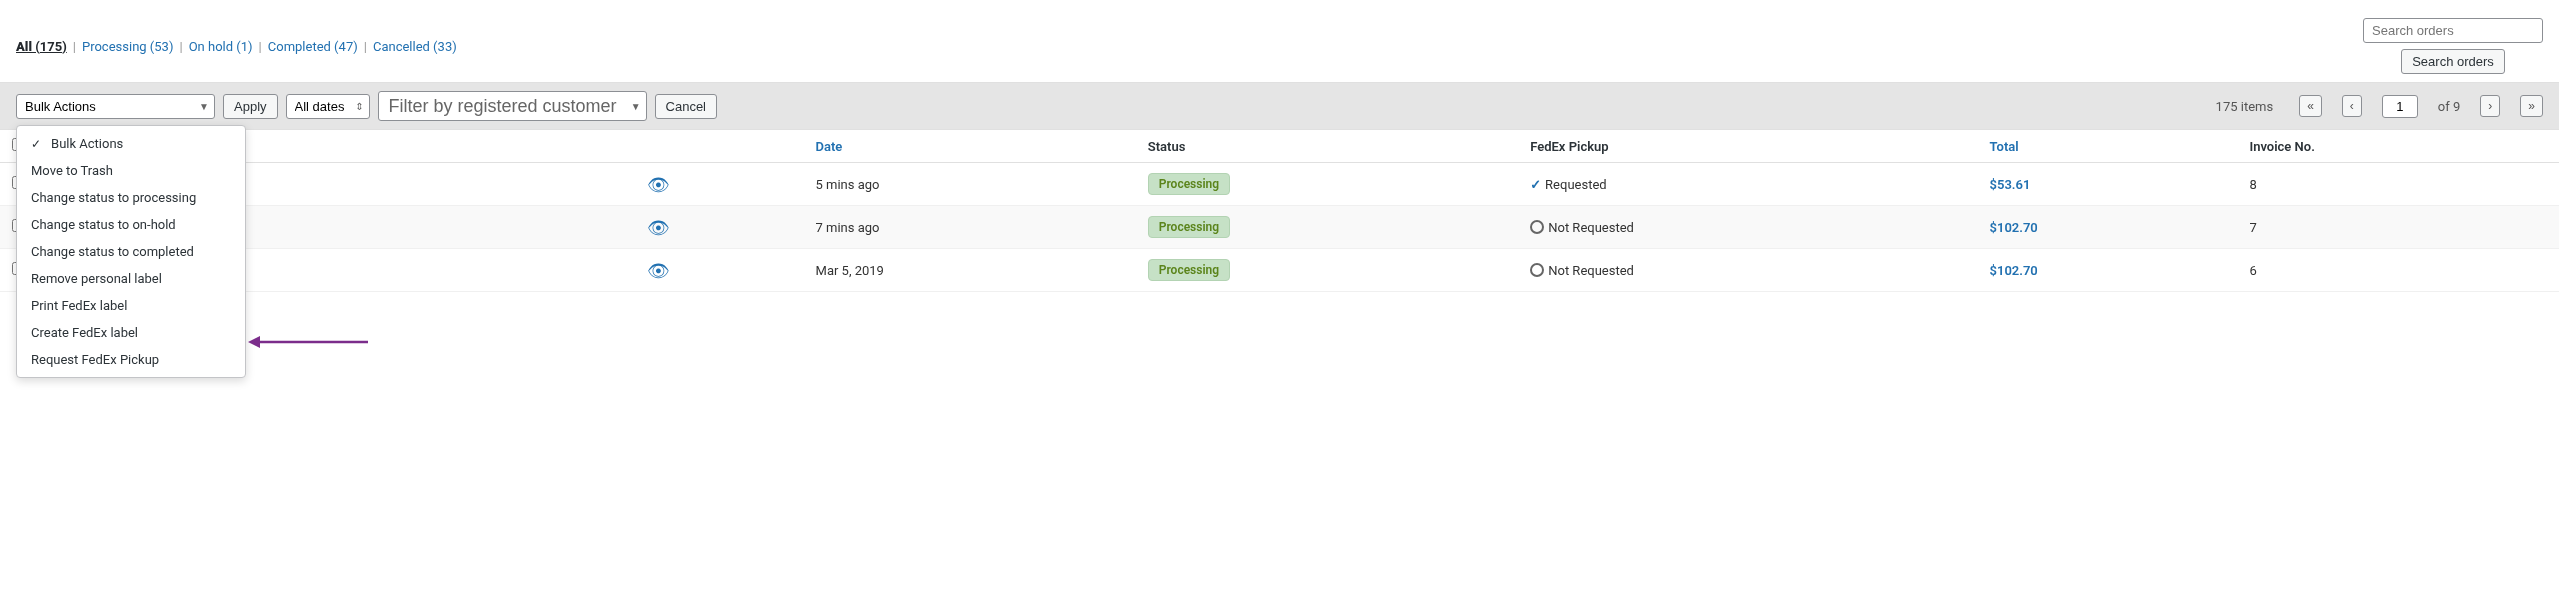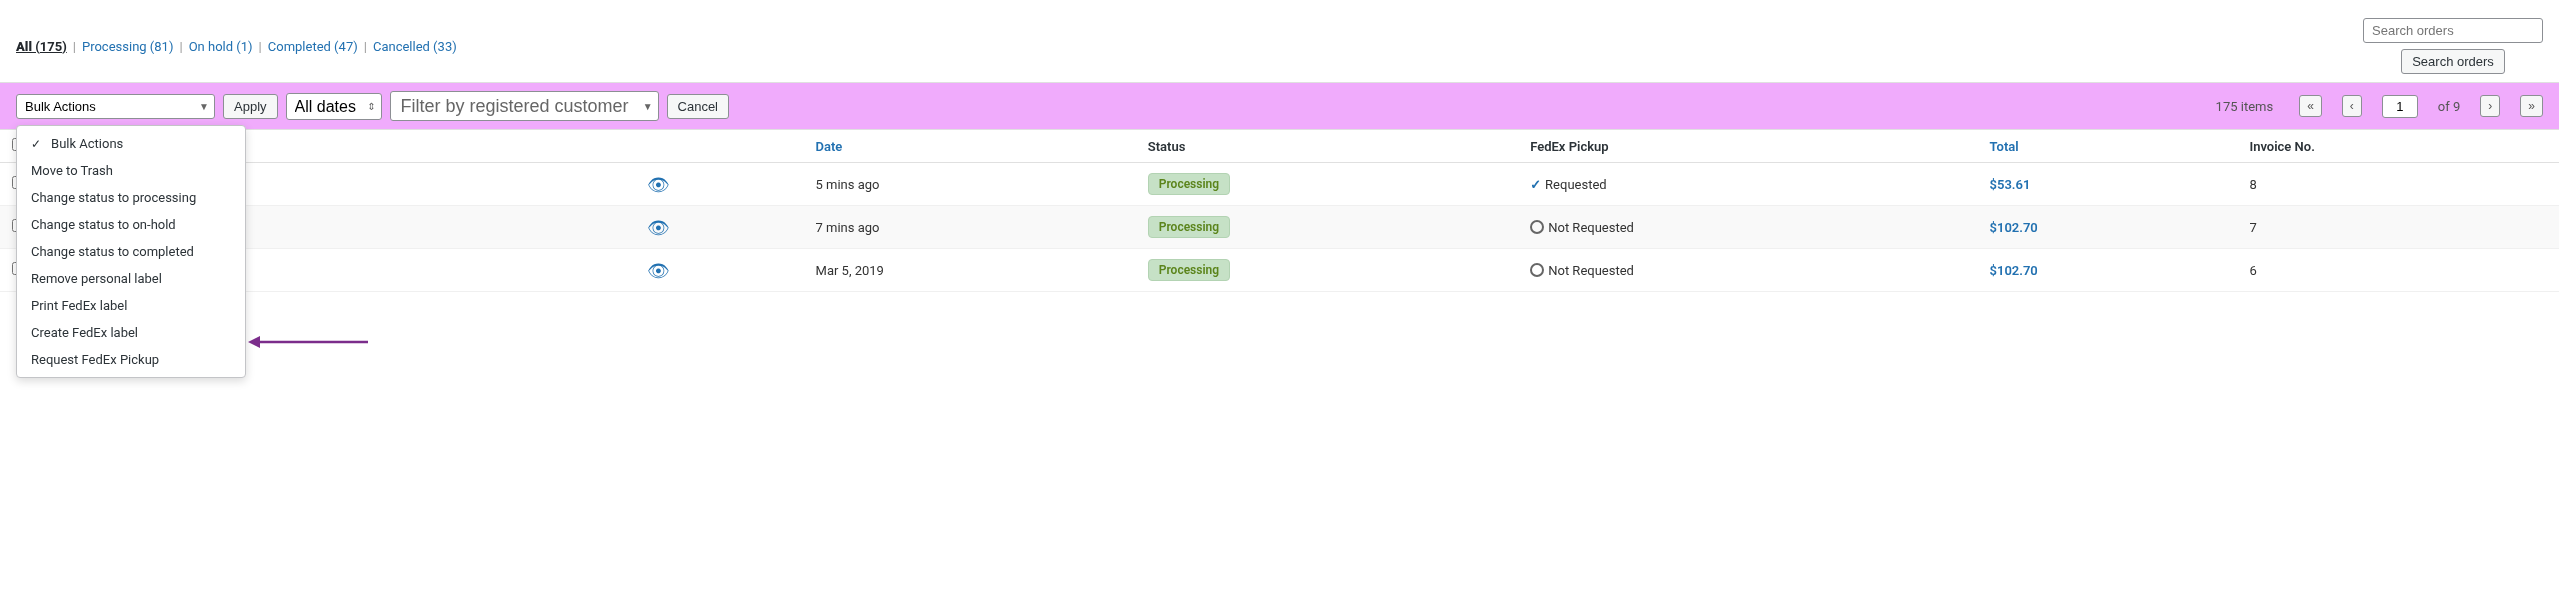--- a/index.html
+++ b/index.html
@@ -74,21 +74,21 @@
       cursor: pointer;
       color: #2c3338;
     }
 
     
     .action-bar {
       display: flex;
       align-items: center;
       padding: 8px 16px;
       gap: 8px;
-      background: #f0abfc;
+      background: #e5e5e5;
       border-bottom: 1px solid #e0e0e0;
       position: relative;
     }
     .bulk-select-wrap {
       position: relative;
     }
     .bulk-select {
       border: 1px solid #8c8f94;
       border-radius: 3px;
       padding: 4px 24px 4px 8px;
@@ -109,21 +109,21 @@
       font-size: 10px;
     }
 
     .date-select-wrap {
       position: relative;
     }
     .date-select {
       border: 1px solid #8c8f94;
       border-radius: 3px;
       padding: 4px 24px 4px 8px;
-      font-size: 16px;
+      font-size: 13px;
       cursor: pointer;
       background: #fff;
       appearance: none;
       -webkit-appearance: none;
     }
 
     .customer-filter-wrap {
       position: relative;
     }
     .customer-filter {
@@ -270,21 +270,21 @@
 
   <div class="filter-bar">
     <div class="status-tabs">
       <span class="status-tab active">
         <strong>All</strong>
         (<span>175</span>)
       </span>
       <span class="sep">|</span>
       <span class="status-tab blue">
         <span>Processing</span>
-        (<span>81</span>)
+        (<span>53</span>)
       </span>
       <span class="sep">|</span>
       <span class="status-tab blue">
         <span>On hold</span>
         (<span>1</span>)
       </span>
       <span class="sep">|</span>
       <span class="status-tab blue">
         <span>Completed</span>
         (<span>47</span>)

